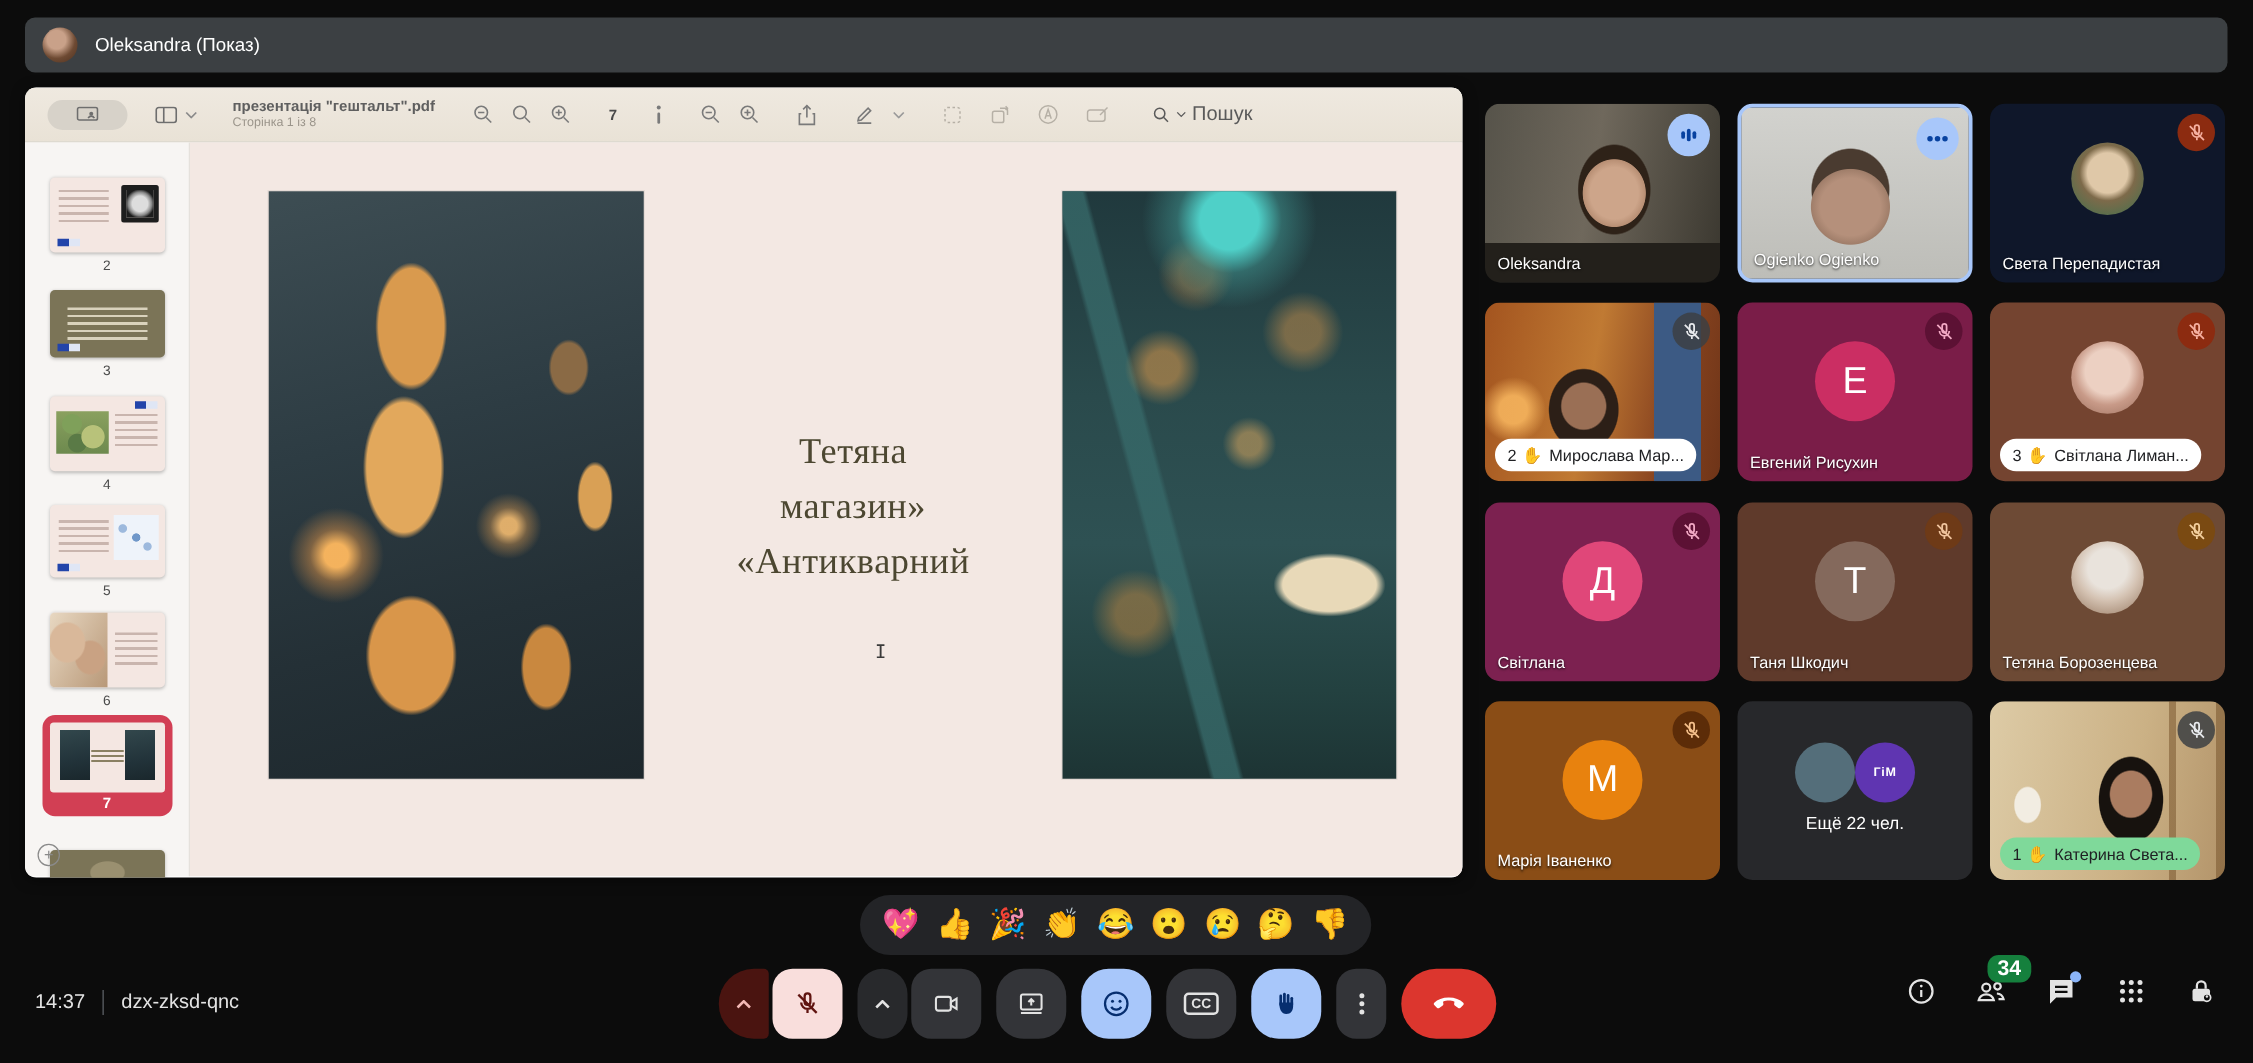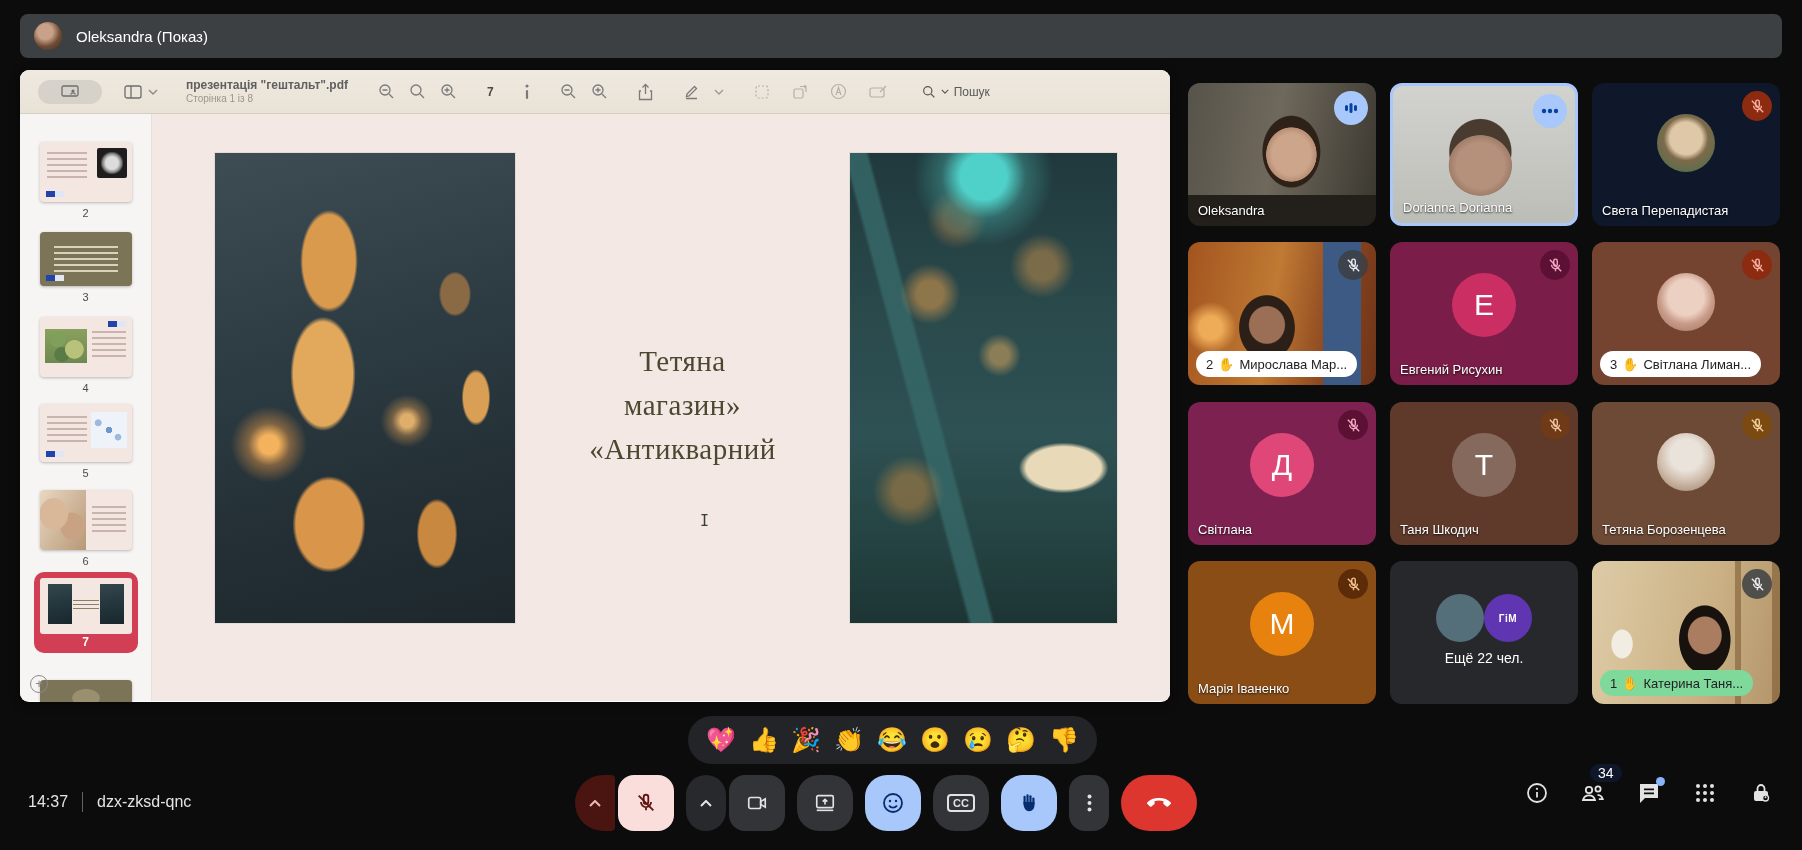--- a/index.html
+++ b/index.html
@@ -16,21 +16,21 @@
   .pdf-toolbar { position:relative; height:44px; background:linear-gradient(180deg,#efe9e0,#e9e2d6); border-bottom:1px solid #d5cfc3; display:flex; align-items:center; padding:0 12px; }
   .view-pill { width:64px; height:24px; border-radius:12px; background:#d7d2c9; display:flex; align-items:center; justify-content:center; margin-left:6px; }
   .tb-ico { display:inline-flex; align-items:center; justify-content:center; color:#6e6e6e; }
   .tb-ico.gray { color:#b6b0a6; }
   .tb-ico svg { display:block; }
   .tb-gap-s { margin-left:14px; } .tb-gap-m { margin-left:22px; } .tb-gap-l { margin-left:30px; }
   .doc-meta { margin-left:28px; line-height:1.15; }
   .doc-title { font-size:12px; font-weight:700; color:#5f5f5f; }
   .doc-page { font-size:10px; color:#9b958b; }
   .pagenum { font-size:12px; color:#4a4a4a; font-weight:600; }
-  .searchbox { display:flex; align-items:center; gap:5px; color:#5a5a5a; font-size:12px; margin-left:34px; }
+  .searchbox { display:flex; align-items:center; gap:5px; color:#5a5a5a; font-size:16px; margin-left:34px; }
 
   .pdf-body { display:flex; height:587px; }
   .pdf-sidebar { position:relative; width:132px; background:#f7f5f3; border-right:1px solid #e5e1dc; padding-top:10px; }
   .thumb { position:absolute; left:50%; transform:translateX(-50%); cursor:pointer; }
   .thumb .card { width:92px; border-radius:4px; box-shadow:0 1px 3px rgba(0,0,0,.25); position:relative; overflow:hidden; }
   .thumb .num { display:block; text-align:center; font-size:11px; color:#4a4a4a; margin-top:5px; }
   .t-pink { background:#f4e7e2; }
   .t-olive { background:#7b7457; }
   
   .d-brain { position:absolute; right:5px; top:6px; width:30px; height:30px; background:radial-gradient(circle at 50% 50%, #ddd 0 40%, #888 60%, #1d1d1d 75%); border:4px solid #1d1d1d; border-radius:2px; }
@@ -143,21 +143,21 @@
   .c-more { width:40px; background:#333438; color:#e3e3e3; border-radius:16px; margin-left:12px; }
   .c-end { width:76px; height:56px; background:#dc362e; color:#fff; border-radius:28px; margin-left:12px; }
   .mgap { margin-left:12px;border-radius:22px; }
   .cclabel { font-size:11px; font-weight:700; border:2px solid currentColor; border-radius:4px; padding:1px 4px; }
 
   
   .f-left { position:absolute; left:28px; top:792px; display:flex; align-items:center; gap:14px; color:#e3e3e3; font-size:16px; font-weight:500; }
   .f-div { width:1px; height:20px; background:#5f6368; }
   .f-right { position:absolute; right:28px; top:780px; display:flex; align-items:flex-end; gap:30px; color:#e3e3e3; }
   .fico { position:relative; width:26px; height:26px; display:flex; align-items:center; justify-content:center; cursor:pointer; }
-  .count-badge { position:absolute; top:-16px; left:10px; background:#0f172a; color:#fff; font-size:14px; font-weight:400; border-radius:9px; padding:1px 8px; }
+  .count-badge { position:absolute; top:-16px; left:10px; background:#15803d; color:#fff; font-size:17px; font-weight:700; border-radius:9px; padding:1px 8px; }
   .chatdot { position:absolute; top:-3px; right:-3px; width:9px; height:9px; border-radius:50%; background:#8ab4f8; }
 </style>
 </head>
 <body>
 
 <div class="stage">
 
   <div class="topbar">
     <div class="avatar"></div>
     <div class="ptitle">Oleksandra (Показ)</div>
@@ -366,21 +366,21 @@
   </div>
 
   <div class="tile speaking v-dori" style="left:1390px;top:83px">
     <div class="corner blue">
       <svg width="18" height="6" viewBox="0 0 18 6" fill="#0842a0">
           <circle cx="3" cy="3" r="2.2"></circle>
           <circle cx="9" cy="3" r="2.2"></circle>
           <circle cx="15" cy="3" r="2.2"></circle>
         </svg>
     </div>
-    <span class="tname">Dorianna Dorianna</span>
+    <span class="tname">Ogienko Ogienko</span>
   </div>
 
   <div class="tile bg-sveta" style="left:1592px;top:83px">
     <div class="photo-av av-sveta"></div>
     <div class="corner micoff b-rust">
       <svg viewBox="0 0 24 24" fill="none" stroke="currentColor" stroke-width="2">
           <rect x="9.5" y="3" width="5" height="10" rx="2.5"></rect>
           <path d="M6.5 11a5.5 5.5 0 0 0 11 0M12 16.5V20"></path>
           <line x1="4" y1="4" x2="20" y2="20"></line>
         </svg>
@@ -491,21 +491,21 @@
     <div class="corner micoff b-gray">
       <svg viewBox="0 0 24 24" fill="none" stroke="currentColor" stroke-width="2">
           <rect x="9.5" y="3" width="5" height="10" rx="2.5"></rect>
           <path d="M6.5 11a5.5 5.5 0 0 0 11 0M12 16.5V20"></path>
           <line x1="4" y1="4" x2="20" y2="20"></line>
         </svg>
     </div>
     <div class="pill green">
       <span>1</span>
         <span class="handico">✋</span>
-        <span>Катерина Таня...</span>
+        <span>Катерина Света...</span>
     </div>
   </div>
 
   <div class="reactbar">
     <span class="emo">💖</span>
     <span class="emo">👍</span>
     <span class="emo">🎉</span>
     <span class="emo">👏</span>
     <span class="emo">😂</span>
     <span class="emo">😮</span>

